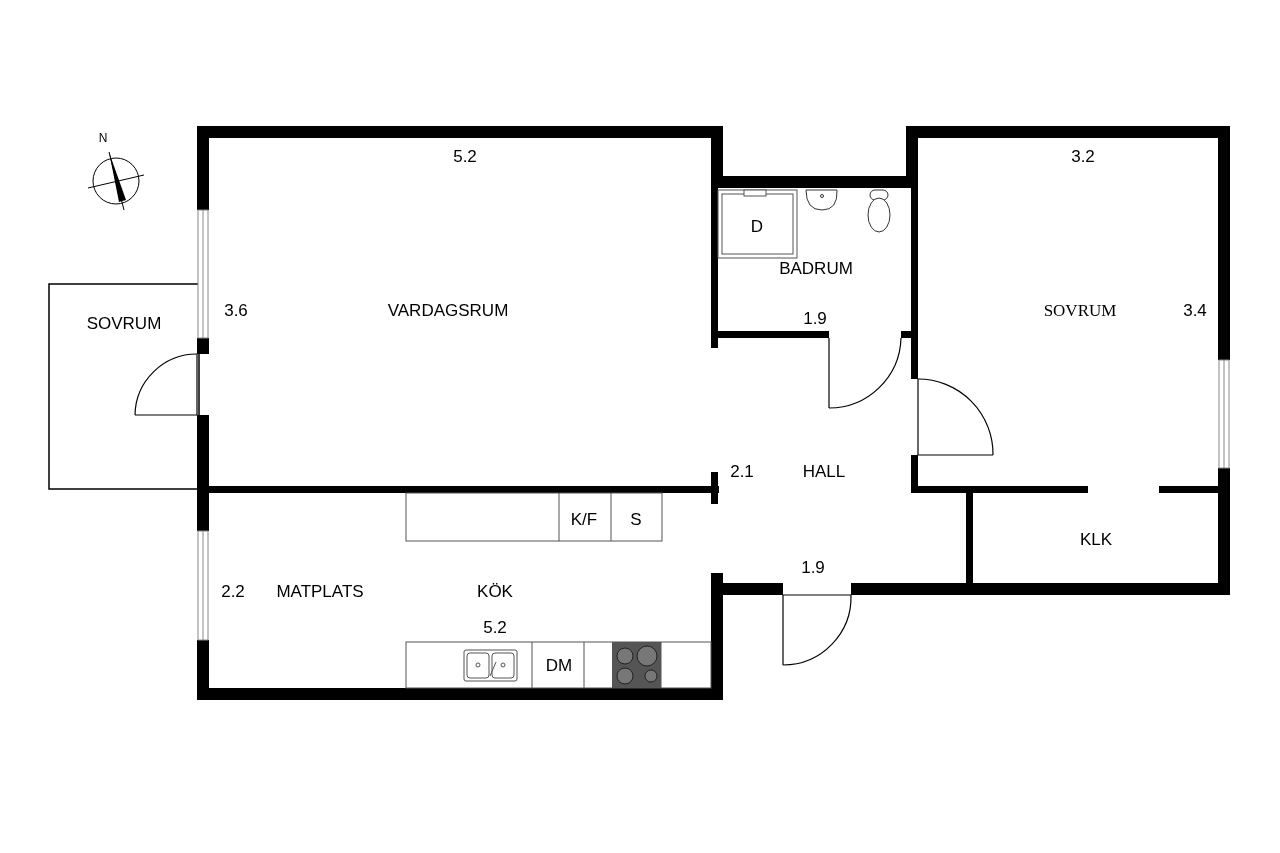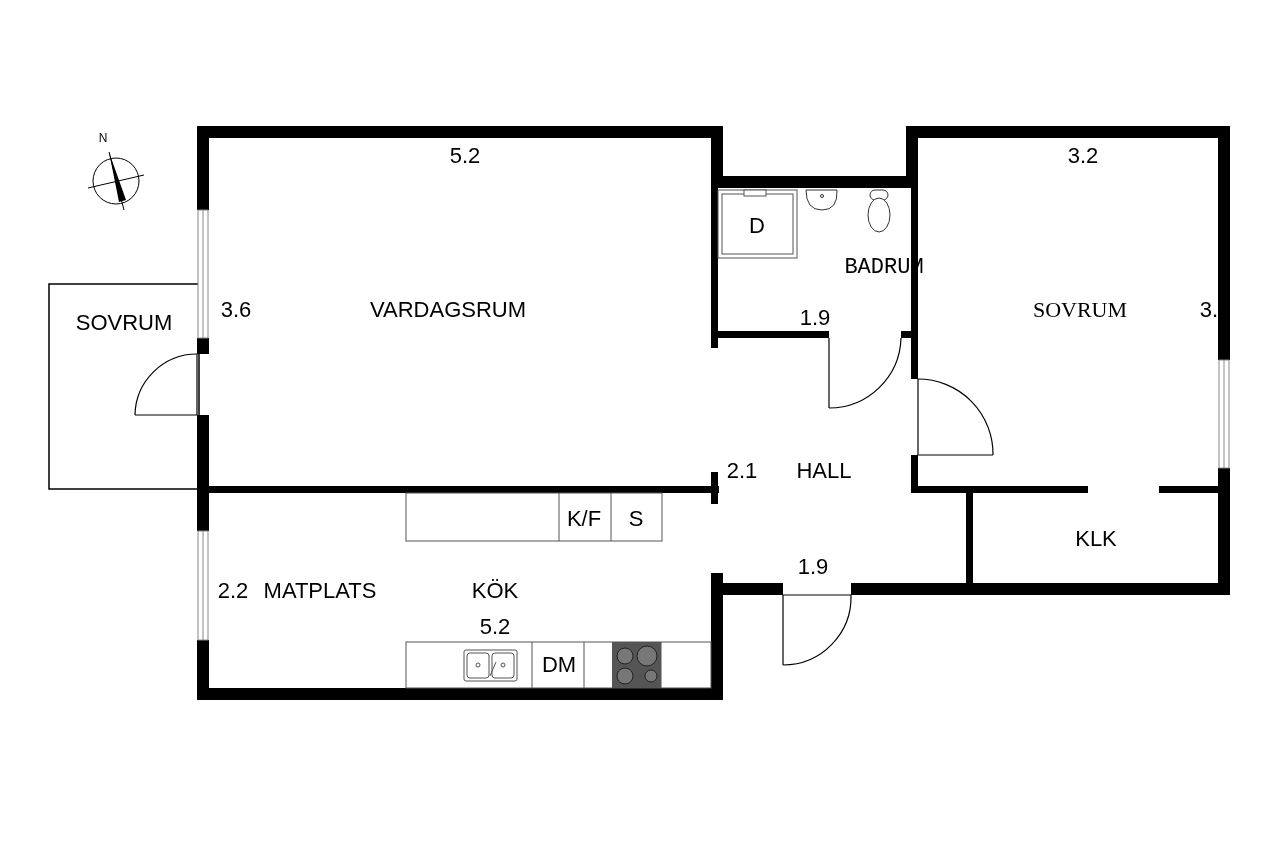--- a/index.html
+++ b/index.html
@@ -1,18 +1,18 @@
 <!DOCTYPE html>
 <html><head>
 <meta charset="utf-8">
 <style>
   html, body { margin:0; padding:0; background:#ffffff; }
   body { width:1280px; height:853px; position:relative; overflow:hidden; font-family:"Liberation Sans", sans-serif; }
   svg { position:absolute; left:0; top:0; }
-  .lbl { position:absolute; font-family:"Liberation Sans", sans-serif; font-size:22px; color:#000; white-space:nowrap; transform:translate(-50%,-50%); line-height:1; }
+  .lbl { position:absolute; font-family:"Liberation Sans", sans-serif; font-size:17px; color:#000; white-space:nowrap; transform:translate(-50%,-50%); line-height:1; }
 </style>
 </head>
 <body>
 
 <svg width="1280" height="853" viewBox="0 0 1280 853">
 
   <rect x="49" y="284" width="150" height="205" fill="none" stroke="#000" stroke-width="1.5"></rect>
 
   <g fill="#000">
 
@@ -134,26 +134,26 @@
 
 <div class="lbl" style="left:103px;top:138px;font-size:12px;">N</div>
 
 <div class="lbl" style="left:465px;top:156px;">5.2</div>
 <div class="lbl" style="left:236px;top:310px;">3.6</div>
 <div class="lbl" style="left:448px;top:310px;">VARDAGSRUM</div>
 
 <div class="lbl" style="left:124px;top:323px;">SOVRUM</div>
 
 <div class="lbl" style="left:757px;top:226px;">D</div>
-<div class="lbl" style="left:884px;top:268px;font-family:Liberation Mono, monospace;">BADRUM</div>
+<div class="lbl" style="left:816px;top:268px;">BADRUM</div>
 <div class="lbl" style="left:815px;top:318px;">1.9</div>
 
 <div class="lbl" style="left:1083px;top:156px;">3.2</div>
 <div class="lbl" style="left:1080px;top:310px;font-family:Liberation Serif, serif;">SOVRUM</div>
-<div class="lbl" style="left:1195px;top:310px;margin-left:20px;">3.4</div>
+<div class="lbl" style="left:1195px;top:310px;">3.4</div>
 
 <div class="lbl" style="left:742px;top:471px;">2.1</div>
 <div class="lbl" style="left:824px;top:471px;">HALL</div>
 <div class="lbl" style="left:813px;top:567px;">1.9</div>
 
 <div class="lbl" style="left:1096px;top:539px;">KLK</div>
 
 <div class="lbl" style="left:584px;top:519px;">K/F</div>
 <div class="lbl" style="left:636px;top:519px;">S</div>
 

